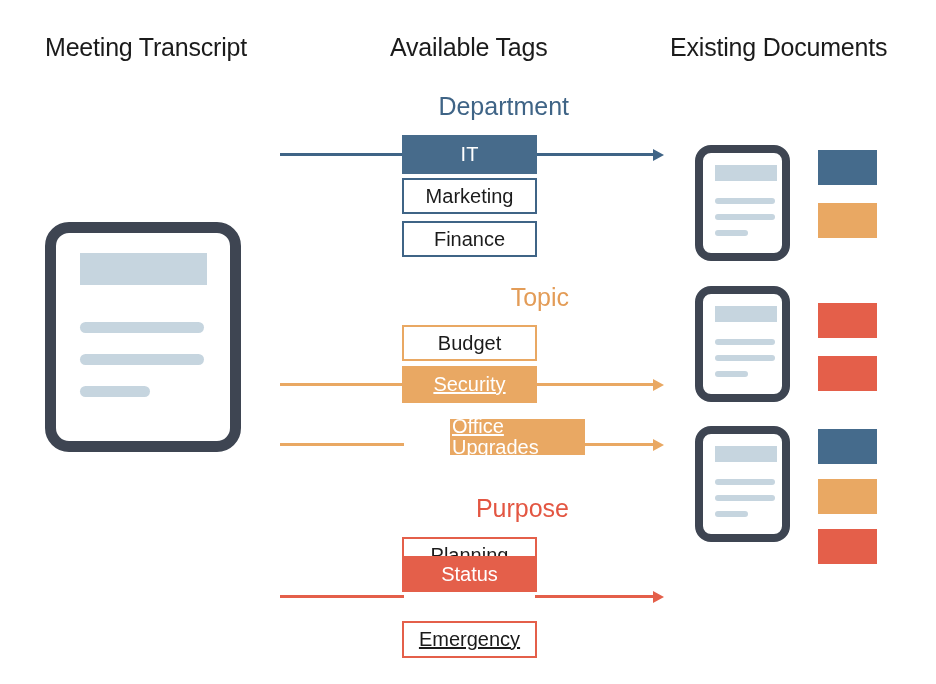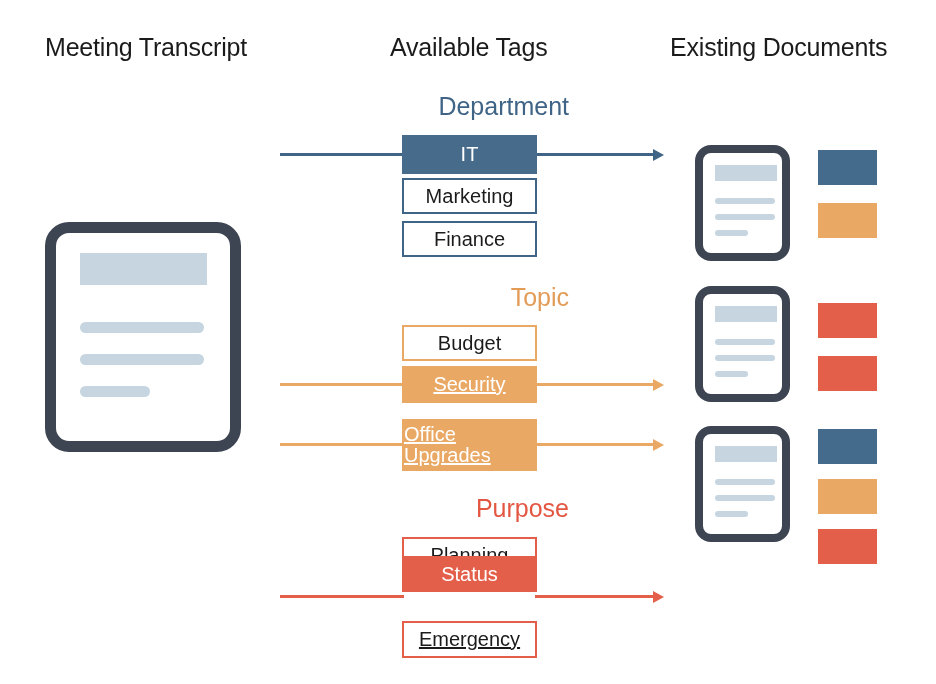--- a/index.html
+++ b/index.html
@@ -67,21 +67,21 @@
   .tag.red-fill    { background: #E45F4A; border-color: #E45F4A; color: #ffffff; }
   .tag.red-out     { background: #ffffff; border-color: #E45F4A; color: #1b1b1b; text-decoration: underline; }
 
   
   #tag-it        { top: 135px; height: 39px; }
   #tag-marketing { top: 178px; height: 36px; }
   #tag-finance   { top: 221px; height: 36px; }
   
   #tag-budget    { top: 325px; height: 36px; }
   #tag-security  { top: 366px; height: 37px; }
-  #tag-office    { top: 419px; height: 52px; }
+  #tag-office    { top: 419px; height: 36px; margin-left: 48px; }
   
   #tag-planning  { top: 537px; height: 36px; }
   #tag-status    { top: 556px; height: 36px; }
   #tag-emergency { top: 621px; height: 37px; }
 
   
   .arrow-seg {
     position: absolute;
     height: 3px;
     z-index: 1;

